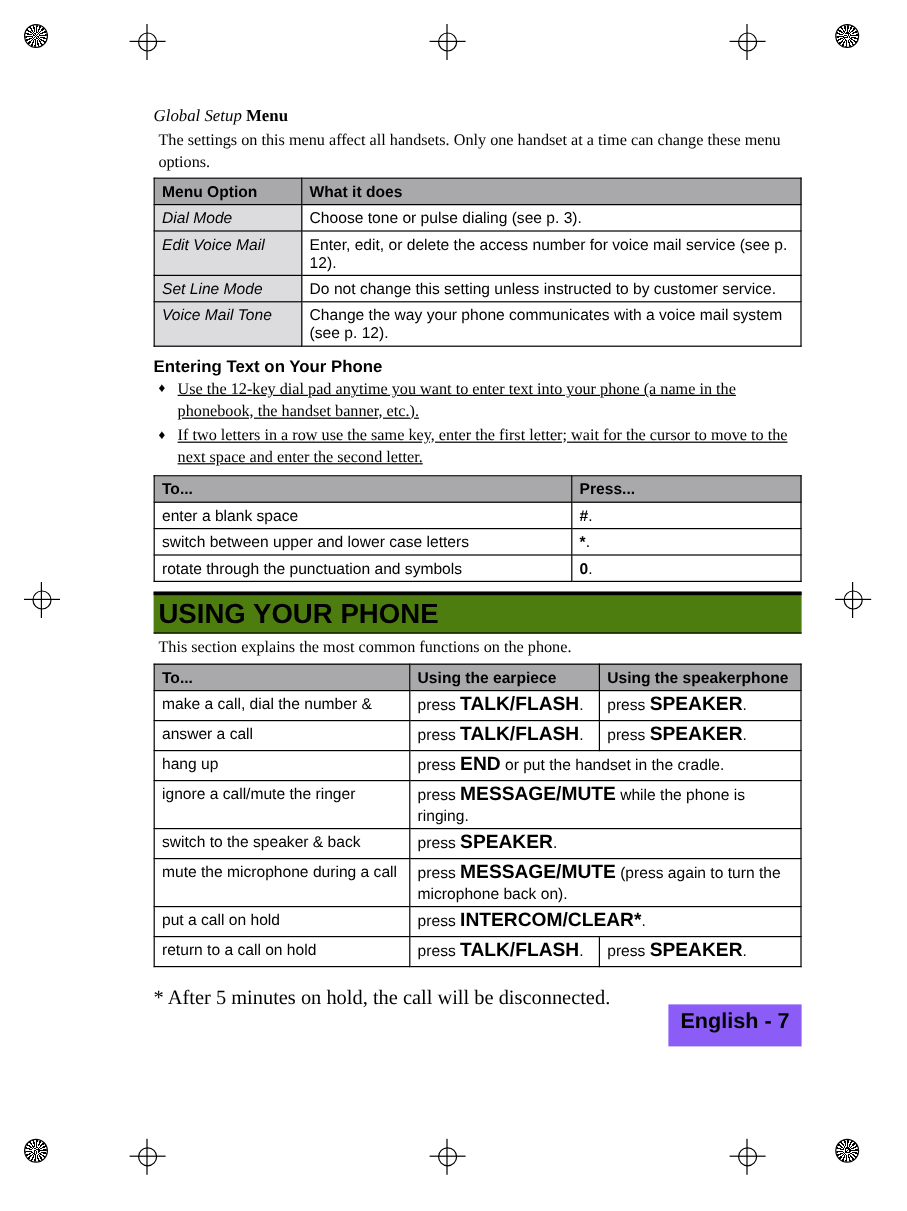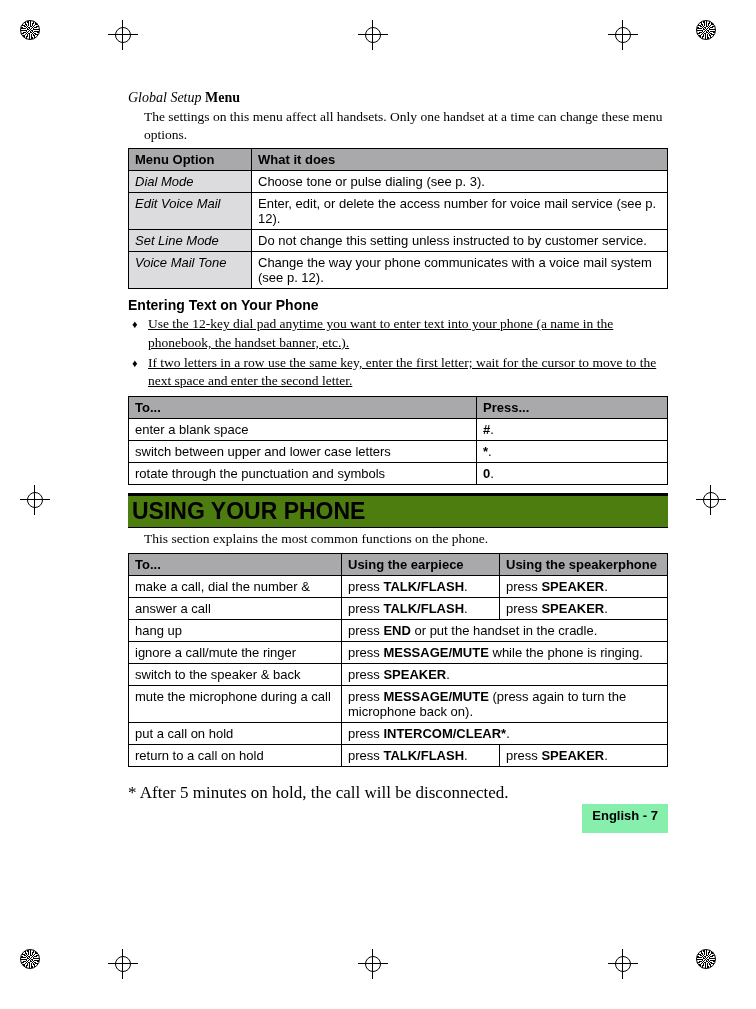--- a/index.html
+++ b/index.html
@@ -62,21 +62,21 @@
     font-family: Georgia, serif;
     font-size: 14px;
     margin-bottom: 2px;
   }
   .section-title .italic { font-style: italic; }
   .section-title .bold { font-weight: bold; }
   .body-text {
     font-family: Georgia, serif;
     font-size: 13.5px;
     line-height: 1.35;
-    margin: 0 0 4px 16px;
+    margin: 0 0 4px 4px;
   }
   table {
     border-collapse: collapse;
     width: 100%;
     margin-bottom: 8px;
     font-family: 'Segoe UI', Arial, sans-serif;
     font-size: 13px;
   }
   th {
     background: #a9a9ab;
@@ -125,34 +125,34 @@
   .big-heading {
     font-family: 'Segoe UI', Arial, sans-serif;
     font-weight: bold;
     font-size: 23px;
     border-top: 3px solid #000;
     border-bottom: 1px solid #000;
     background: #4d7c0f;
     padding: 2px 4px;
     margin: 8px 0 2px 0;
   }
-  .keycaps { font-weight: bold; font-family: 'Segoe UI', Arial, sans-serif; font-size: 13px;}
+  .keycaps { font-weight: bold; font-family: 'Segoe UI', Arial, sans-serif; font-size: 16px;}
   .footnote {
     font-family: Georgia, serif;
     font-size: 17px;
     margin-top: 16px;
   }
   .page-footer {
     position: absolute;
     right: 0;
     bottom: -30px;
-    background: #86efac;
+    background: #8b5cf6;
     padding: 4px 10px 10px 10px;
     font-family: 'Segoe UI', Arial, sans-serif;
-    font-size: 13px;
+    font-size: 18px;
     font-weight: bold;
   }
   .content-wrap { position: relative; }
   .key-sym { font-family: 'Segoe UI', Arial, sans-serif; font-weight: bold; font-size: 13px;}
 </style>
 </head>
 <body>
 
 <div class="crop-mark crop-tl">
     <div class="crop-circle"></div>

